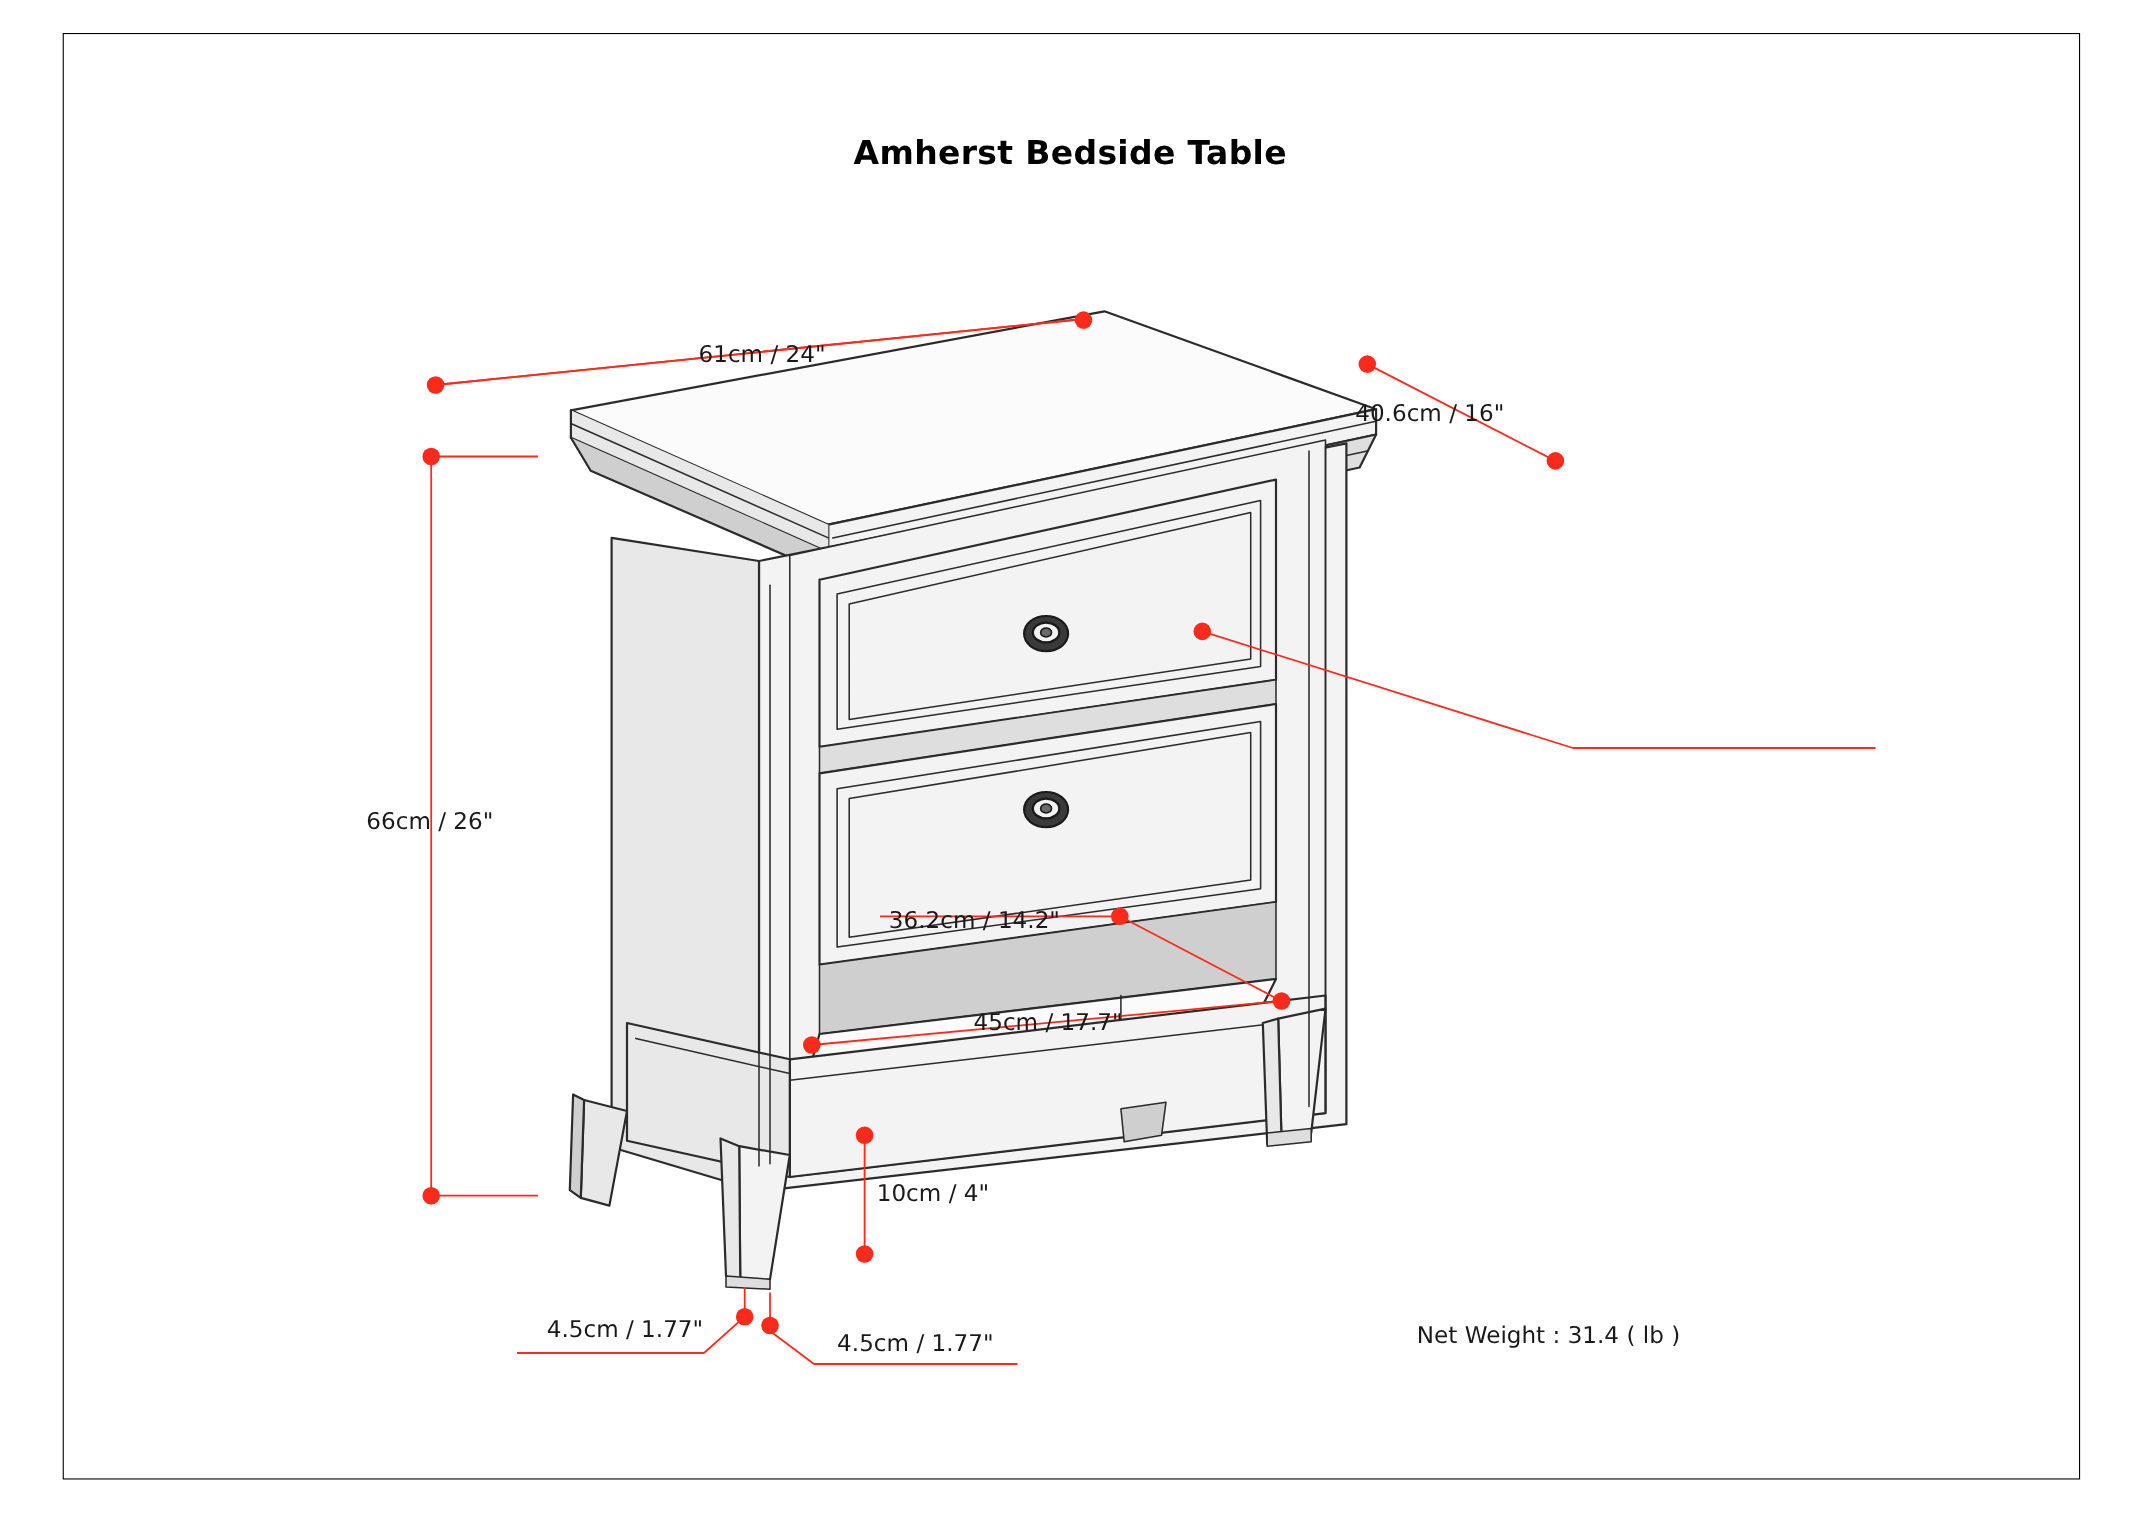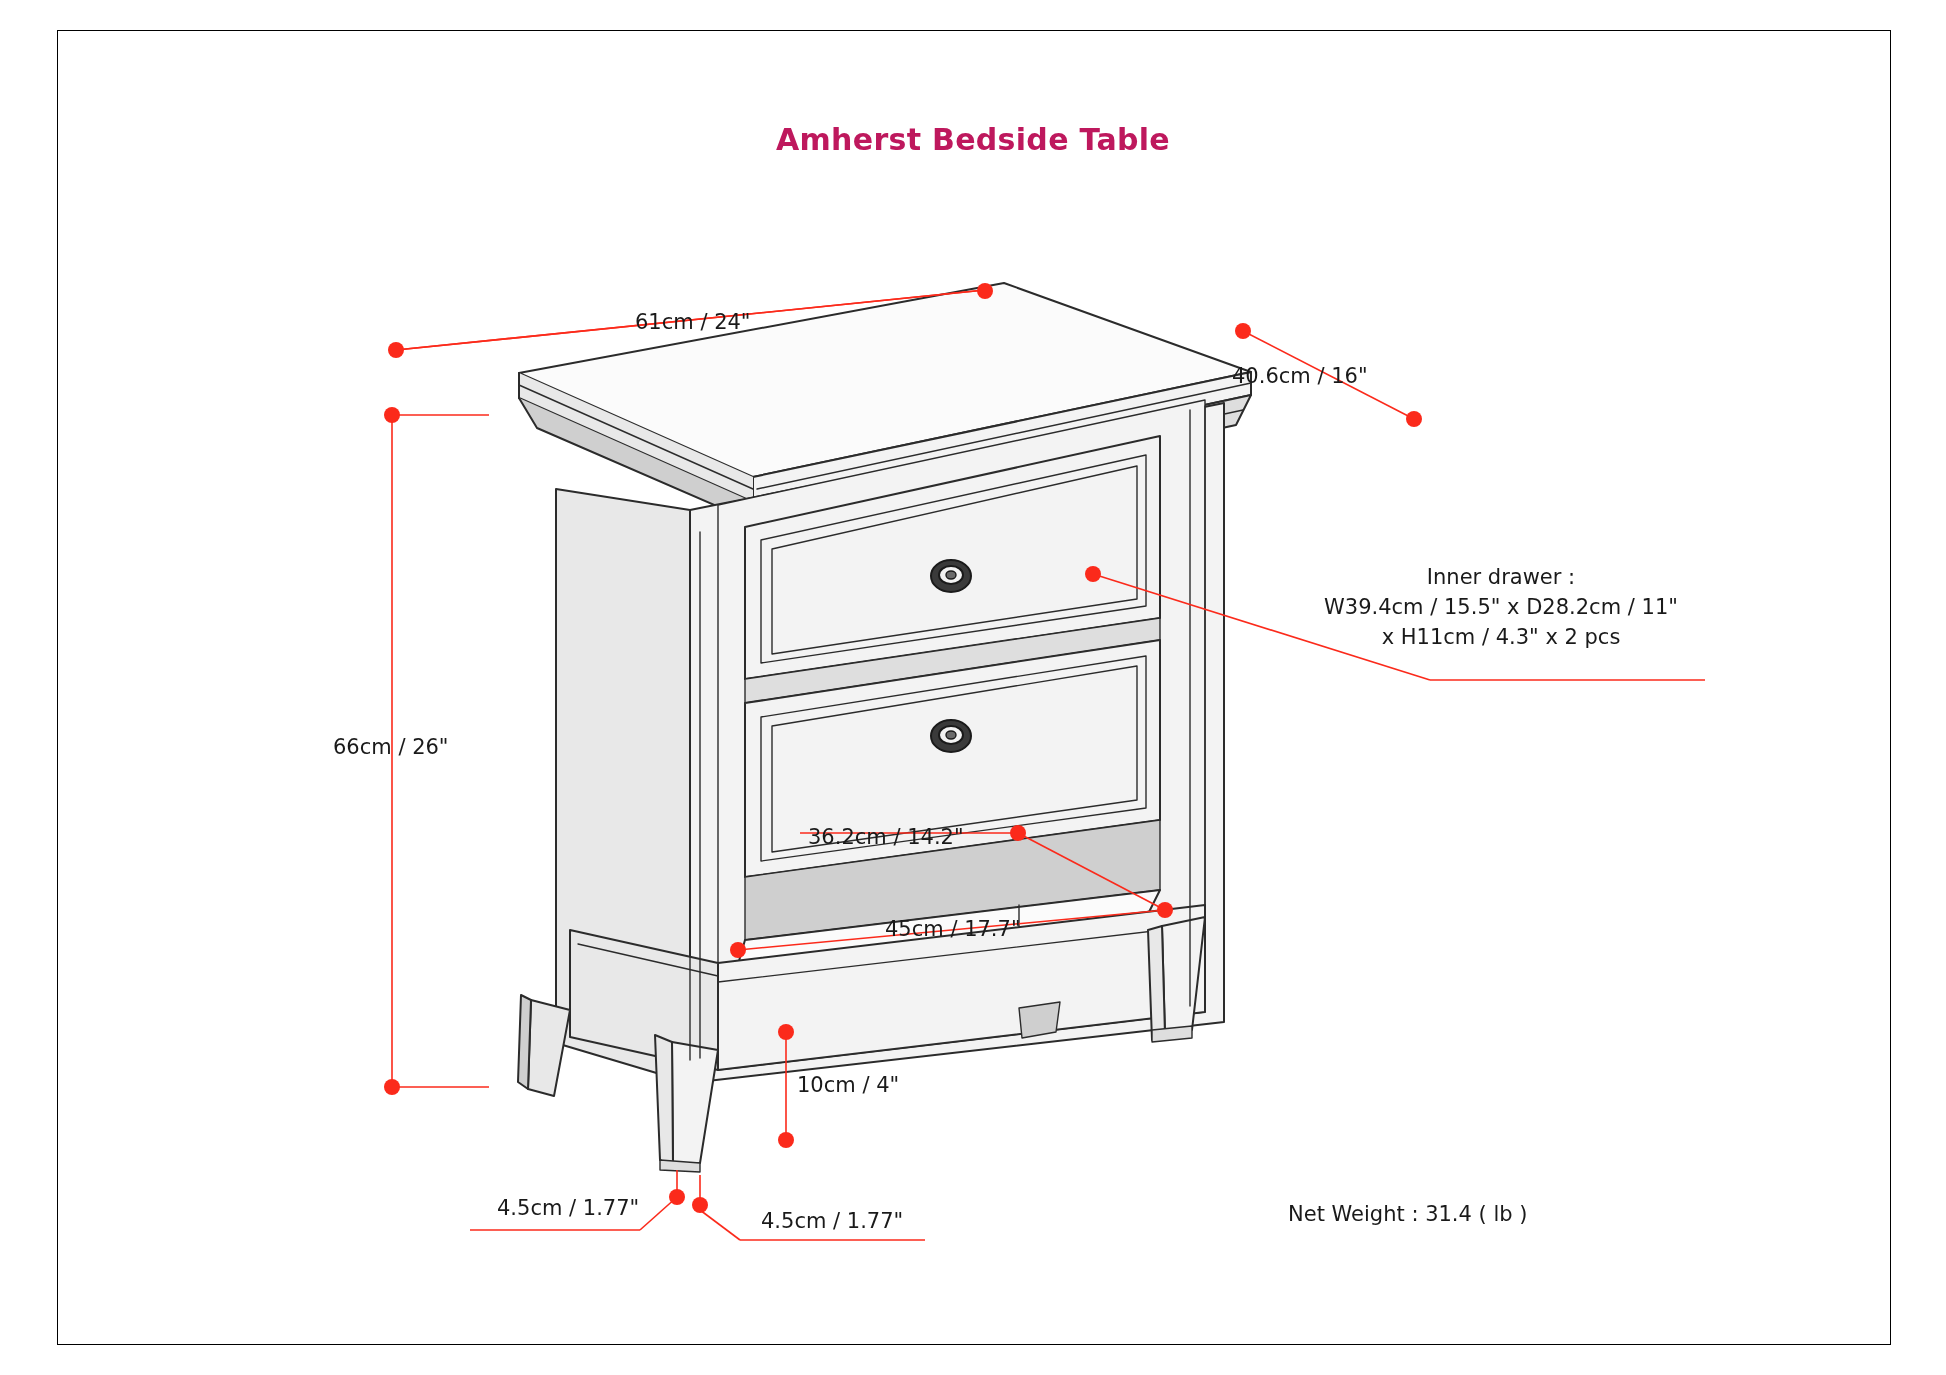--- a/index.html
+++ b/index.html
@@ -25,21 +25,21 @@
     box-sizing: border-box;
   }
   #title {
     position: absolute;
     left: 0;
     top: 122px;
     width: 1946px;
     text-align: center;
     font-size: 30px;
     font-weight: bold;
-    color: #be185d;
+    color: #000000;
     letter-spacing: 0.3px;
   }
   .dim-label {
     position: absolute;
     font-size: 21px;
     color: #1a1a1a;
     white-space: nowrap;
   }
   .multi-label {
     position: absolute;
@@ -235,21 +235,16 @@
 
   <div class="dim-label" style="left:635px; top:310px;">61cm / 24"</div>
   <div class="dim-label" style="left:1232px; top:364px;">40.6cm / 16"</div>
   <div class="dim-label" style="left:333px; top:735px;">66cm / 26"</div>
   <div class="dim-label" style="left:808px; top:825px;">36.2cm / 14.2"</div>
   <div class="dim-label" style="left:885px; top:917px;">45cm / 17.7"</div>
   <div class="dim-label" style="left:797px; top:1073px;">10cm / 4"</div>
   <div class="dim-label" style="left:497px; top:1196px;">4.5cm / 1.77"</div>
   <div class="dim-label" style="left:761px; top:1209px;">4.5cm / 1.77"</div>
 
-  <div class="multi-label" style="left:1291px; top:562px; width:420px;">
-    <div>Inner drawer :</div>
-    <div>W39.4cm / 15.5" x D28.2cm / 11"</div>
-    <div>x H11cm / 4.3" x 2 pcs</div>
-  </div>
 
   <div class="dim-label" style="left:1288px; top:1186px;margin-top:16px;">Net Weight : 31.4 ( lb )</div>
 
 </div>
 
 </body></html>

